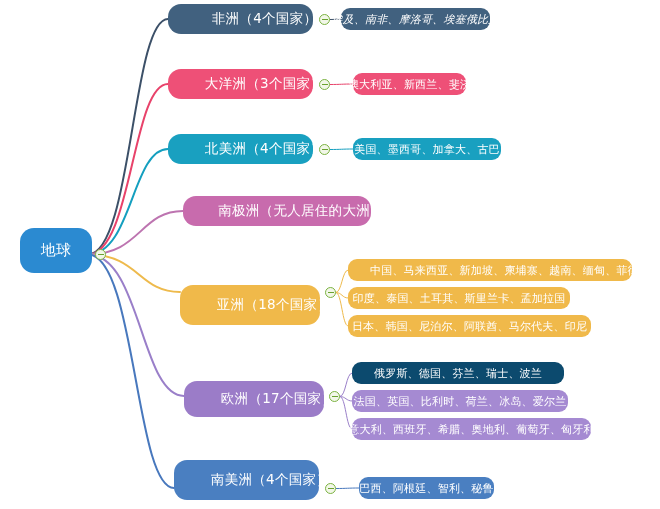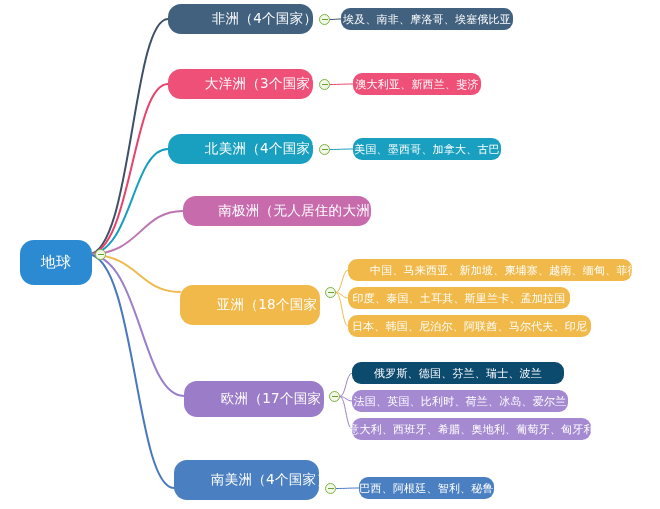--- a/index.html
+++ b/index.html
@@ -90,36 +90,36 @@
       <path d="M 336 292.5 C 342 292.5, 342 326, 348 326" stroke="#eeba4c" stroke-width="1" fill="none" stroke-linecap="round"></path>
       <path d="M 88 254.5 C 140.8 254.5, 140.8 396, 184 396" stroke="#9a7fc9" stroke-width="2" fill="none" stroke-linecap="round"></path>
       <path d="M 340 396.5 C 346 396.5, 346 373, 352 373" stroke="#9a7fc9" stroke-width="1" fill="none" stroke-linecap="round"></path>
       <path d="M 340 396.5 C 346 396.5, 346 401, 352 401" stroke="#9a7fc9" stroke-width="1" fill="none" stroke-linecap="round"></path>
       <path d="M 340 396.5 C 346 396.5, 346 429, 352 429" stroke="#9a7fc9" stroke-width="1" fill="none" stroke-linecap="round"></path>
       <path d="M 88 254.5 C 135.3 254.5, 135.3 488, 174 488" stroke="#4878bd" stroke-width="2" fill="none" stroke-linecap="round"></path>
       <path d="M 336 488.5 C 347.5 488.5, 347.5 488, 359 488" stroke="#4878bd" stroke-width="1" fill="none" stroke-linecap="round"></path>
     </svg>
 <div class="node node-branch" style="left: 168px; top: 4px; width: 145px; height: 30px; background: rgb(65, 97, 127);">非洲（4个国家）</div>
     <div class="toggle" style="left: 319px; top: 14px;"></div>
-    <div class="node node-leaf" style="left: 341px; top: 8px; width: 172px; height: 22px; background: rgb(65, 97, 127);">埃及、南非、摩洛哥、埃塞俄比亚</div>
+    <div class="node node-leaf" style="left: 341px; top: 8px; width: 149px; height: 22px; background: rgb(65, 97, 127); font-style: italic;">埃及、南非、摩洛哥、埃塞俄比亚</div>
     <div class="node node-branch" style="left: 168px; top: 69px; width: 145px; height: 30px; background: rgb(238, 80, 119);">大洋洲（3个国家）</div>
     <div class="toggle" style="left: 319px; top: 79px;"></div>
-    <div class="node node-leaf" style="left: 353px; top: 73px; width: 128px; height: 22px; background: rgb(238, 80, 119); font-family: Liberation Serif, serif;">澳大利亚、新西兰、斐济</div>
+    <div class="node node-leaf" style="left: 353px; top: 73px; width: 113px; height: 22px; background: rgb(238, 80, 119); font-family: Liberation Serif, serif;">澳大利亚、新西兰、斐济</div>
     <div class="node node-branch" style="left: 168px; top: 134px; width: 145px; height: 30px; background: rgb(25, 160, 192);">北美洲（4个国家）</div>
     <div class="toggle" style="left: 319px; top: 144px;"></div>
     <div class="node node-leaf" style="left: 353px; top: 138px; width: 148px; height: 22px; background: rgb(25, 160, 192);">美国、墨西哥、加拿大、古巴</div>
     <div class="node node-branch" style="left: 183px; top: 196px; width: 188px; height: 30px; background: rgb(200, 107, 173);">南极洲（无人居住的大洲）</div>
     <div class="node node-branch" style="left: 180px; top: 262px; width: 140px; height: 40px; background: rgb(240, 185, 74); margin-top: 23px;">亚洲（18个国家）</div>
     <div class="toggle" style="left: 325px; top: 287px;"></div>
     <div class="node node-leaf" style="left: 348px; top: 259px; width: 284px; height: 22px; background: rgb(240, 185, 74); padding-left: 40px;">中国、马来西亚、新加坡、柬埔寨、越南、缅甸、菲律宾</div>
     <div class="node node-leaf" style="left: 348px; top: 287px; width: 222px; height: 22px; background: rgb(240, 185, 74);">印度、泰国、土耳其、斯里兰卡、孟加拉国</div>
     <div class="node node-leaf" style="left: 348px; top: 315px; width: 243px; height: 22px; background: rgb(240, 185, 74);">日本、韩国、尼泊尔、阿联酋、马尔代夫、印尼</div>
     <div class="node node-branch" style="left: 184px; top: 381px; width: 140px; height: 36px; background: rgb(155, 124, 200);">欧洲（17个国家）</div>
     <div class="toggle" style="left: 329px; top: 391px;"></div>
     <div class="node node-leaf" style="left: 352px; top: 362px; width: 212px; height: 22px; background: #0c4a6e;">俄罗斯、德国、芬兰、瑞士、波兰</div>
     <div class="node node-leaf" style="left: 352px; top: 390px; width: 216px; height: 22px; background: rgb(165, 138, 210); border-radius: 9px;">法国、英国、比利时、荷兰、冰岛、爱尔兰</div>
     <div class="node node-leaf" style="left: 352px; top: 418px; width: 239px; height: 22px; background: rgb(165, 138, 210);">意大利、西班牙、希腊、奥地利、葡萄牙、匈牙利</div>
     <div class="node node-branch" style="left: 174px; top: 460px; width: 145px; height: 40px; background: rgb(74, 127, 193);">南美洲（4个国家）</div>
     <div class="toggle" style="left: 325px; top: 483px;"></div>
     <div class="node node-leaf" style="left: 359px; top: 477px; width: 135px; height: 22px; background: rgb(74, 127, 193);">巴西、阿根廷、智利、秘鲁</div>
-    <div class="node node-root" style="left: 20px; top: 240px; width: 72px; height: 45px; background: rgb(43, 138, 209);">地球</div>
+    <div class="node node-root" style="left: 20px; top: 228px; width: 72px; height: 45px; background: rgb(43, 138, 209);">地球</div>
     <div class="toggle" style="left: 95px; top: 249px;"></div>
   </div>
 
 </body></html>

